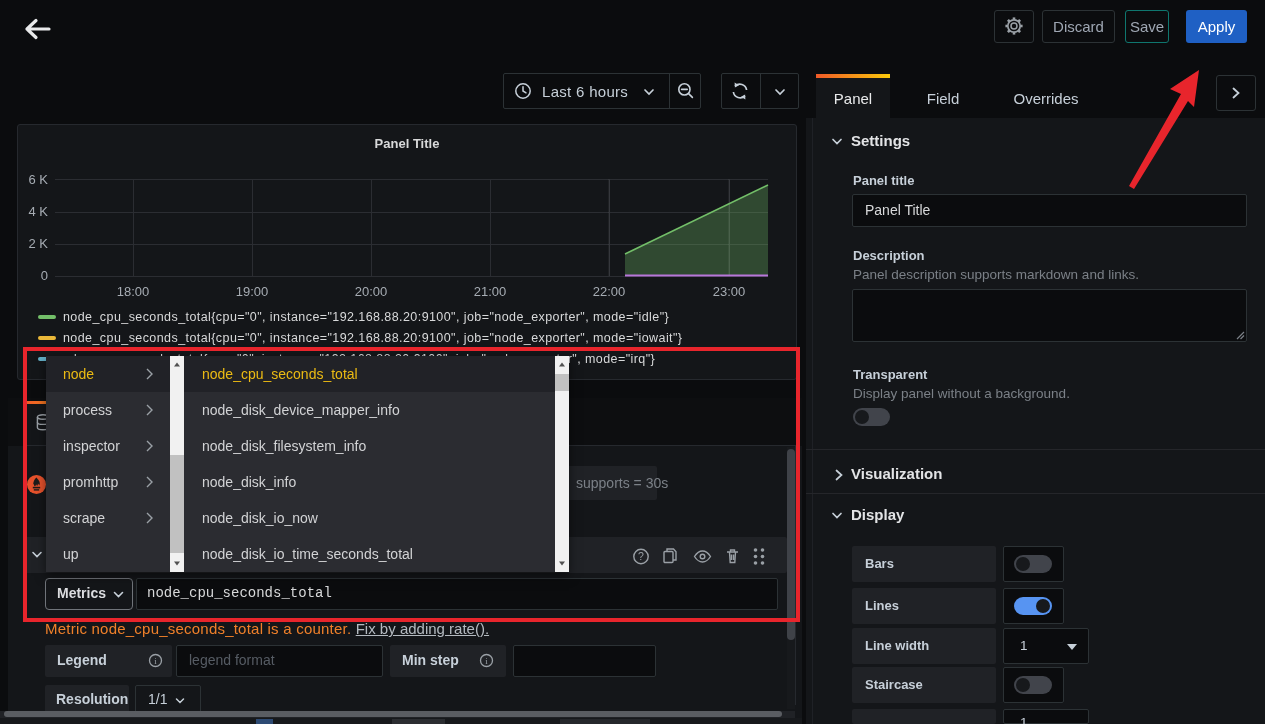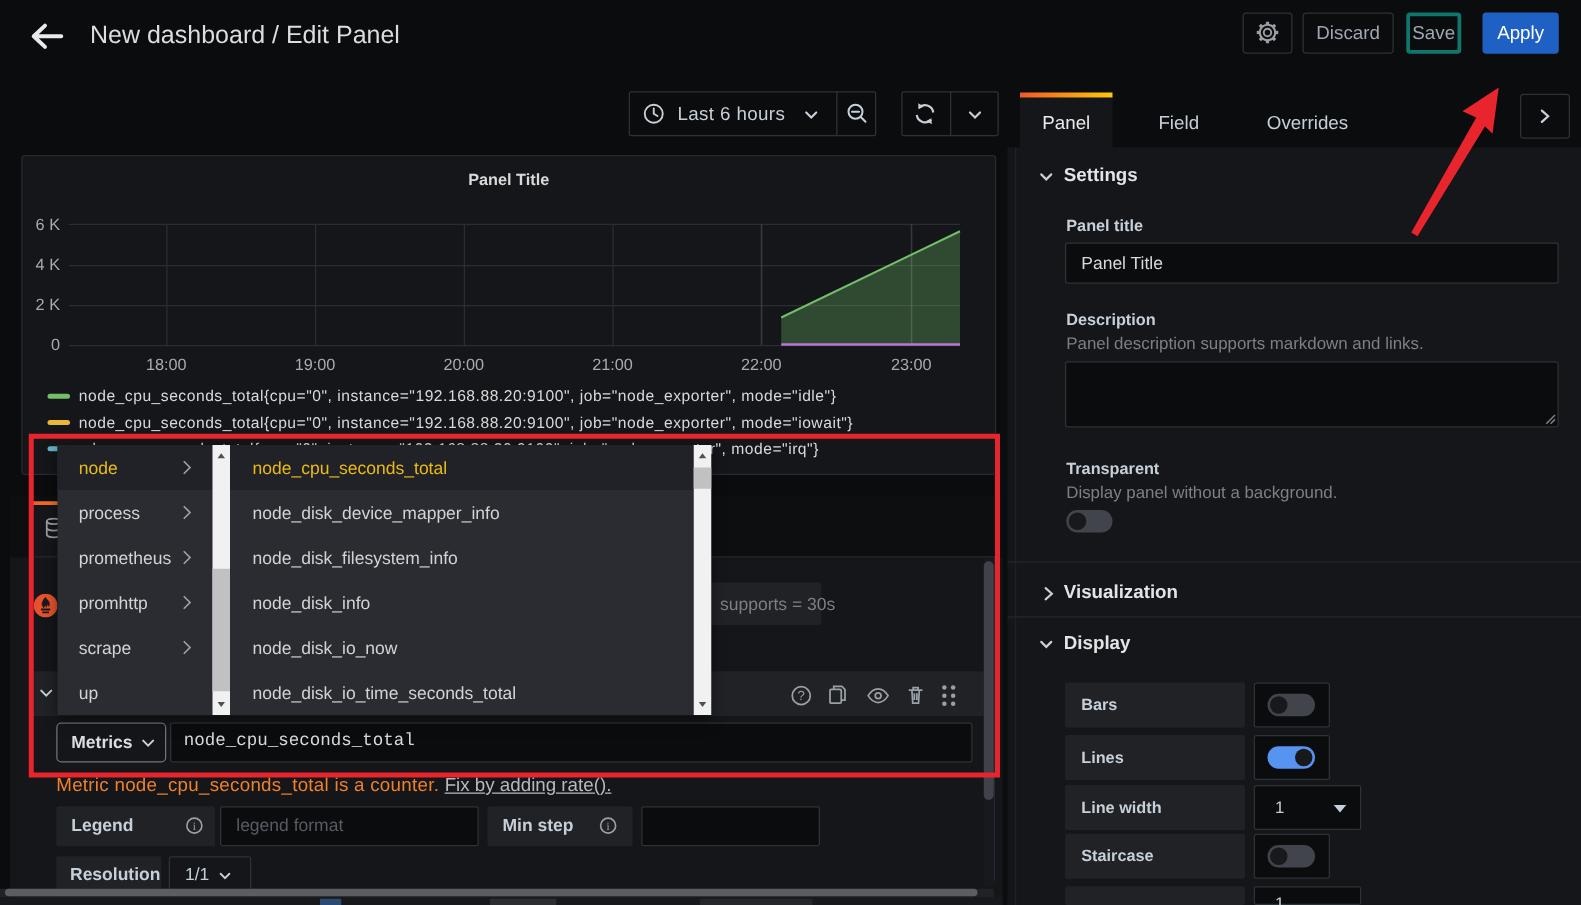--- a/index.html
+++ b/index.html
@@ -10,41 +10,40 @@
   .inp { background:#0b0c0e; border:1px solid #2c3235; border-radius:2px; }
 </style>
 </head>
 <body>
 <div class="abs" style="left:0;top:0;width:1265px;height:724px;">
 
   <div class="abs" style="left:0;top:0;width:1265px;height:56px;background:#0b0c0e;"></div>
   <svg class="abs" style="left:24px;top:17px;" width="28" height="24" viewBox="0 0 28 24">
     <path d="M3 12 H25 M3 12 L12 3.5 M3 12 L12 20.5" stroke="#e9eaeb" stroke-width="3.2" fill="none" stroke-linecap="round" stroke-linejoin="round"></path>
   </svg>
-  <div class="abs" style="left:72px;top:17px;font-size:20px;color:#dcdde0;">New dashboard / Edit Panel</div>
 
   <div class="abs" style="left:994px;top:10px;width:40px;height:33px;border:1px solid #2c3235;border-radius:3px;"></div>
   <svg class="abs" style="left:1004px;top:16px;" width="20" height="20" viewBox="0 0 20 20">
     <g fill="none" stroke="#9aa0a6">
       <circle cx="10" cy="10" r="3" stroke-width="1.5"></circle>
       <circle cx="10" cy="10" r="6.2" stroke-width="1.7"></circle>
       <g stroke-width="2.6">
         <line x1="10" y1="1.4" x2="10" y2="3.6"></line>
           <line x1="10" y1="16.4" x2="10" y2="18.6"></line>
         <line x1="1.4" y1="10" x2="3.6" y2="10"></line>
           <line x1="16.4" y1="10" x2="18.6" y2="10"></line>
         <line x1="3.9" y1="3.9" x2="5.5" y2="5.5"></line>
           <line x1="14.5" y1="14.5" x2="16.1" y2="16.1"></line>
         <line x1="16.1" y1="3.9" x2="14.5" y2="5.5"></line>
           <line x1="5.5" y1="14.5" x2="3.9" y2="16.1"></line>
       </g>
     </g>
   </svg>
   <div class="abs" style="left:1042px;top:10px;width:73px;height:33px;border:1px solid #2c3235;border-radius:3px;color:#9fa7b3;font-size:15px;font-weight:500;display:flex;align-items:center;justify-content:center;">Discard</div>
-  <div class="abs" style="left:1125px;top:10px;width:44px;height:33px;border:3px solid #0f766e;border-radius:3px;color:#9fa7b3;font-size:15px;font-weight:500;display:flex;align-items:center;justify-content:center;">Save</div>
+  <div class="abs" style="left:1125px;top:10px;width:44px;height:33px;border:1px solid #0f766e;border-radius:3px;color:#9fa7b3;font-size:15px;font-weight:500;display:flex;align-items:center;justify-content:center;">Save</div>
   <div class="abs" style="left:1186px;top:10px;width:61px;height:33px;background:#1f60c4;border-radius:3px;color:#ffffff;font-size:15px;font-weight:500;display:flex;align-items:center;justify-content:center;">Apply</div>
 
   <div class="abs" style="left:503px;top:73px;width:198px;height:36px;border:1px solid #2c3235;border-radius:2px;"></div>
   <div class="abs" style="left:669px;top:73px;width:0;height:36px;border-left:1px solid #2c3235;"></div>
   <svg class="abs" style="left:514px;top:82px;" width="18" height="18" viewBox="0 0 18 18">
     <circle cx="9" cy="9" r="7.2" fill="none" stroke="#c7d0d9" stroke-width="1.5"></circle>
     <path d="M9 4.8 V9 L12 10.8" fill="none" stroke="#c7d0d9" stroke-width="1.5" stroke-linecap="round"></path>
   </svg>
   <div class="abs" style="left:542px;top:83px;font-size:15px;font-weight:500;letter-spacing:0.3px;color:#c7d0d9;">Last 6 hours</div>
   <svg class="abs" style="left:642px;top:86px;" width="14" height="12" viewBox="0 0 14 12">
@@ -288,21 +287,21 @@
     <path d="M9.5 2.5 C10.5 4.5 12.8 5.5 12.8 8.2 C12.8 9.6 12 10.5 12 10.5 C12 10.5 11.8 9.3 10.9 8.6 C11.2 10 10 11.2 10 11.2 C10 11.2 9.8 10 9 9.2 C9.2 10.4 8 11.4 8 11.4 C8 11.4 6.5 10.2 6.7 8.4 C5.9 9.1 5.9 10.5 5.9 10.5 C5.9 10.5 6.2 4.9 9.5 2.5 Z" fill="#1b1b1b"></path>
     <rect x="5.8" y="11.8" width="7.4" height="1.6" fill="#1b1b1b"></rect>
     <rect x="6.8" y="14.2" width="5.4" height="1.4" fill="#1b1b1b"></rect>
   </svg>
 
   <div class="abs" style="left:46px;top:356px;width:523px;height:216px;background:#2b2c31;box-shadow:0 4px 10px rgba(0,0,0,0.5);"></div>
   <div class="abs" style="left:46px;top:356px;width:124px;height:36px;background:#212227;"></div>
   <div class="abs" style="left:184px;top:356px;width:371px;height:36px;background:#212227;"></div>
   <div class="abs" style="left:63px;top:366px;font-size:14px;color:#ecbb13;">node</div>
   <div class="abs" style="left:63px;top:402px;font-size:14px;color:#d2d3d5;">process</div>
-  <div class="abs" style="left:63px;top:438px;font-size:14px;color:#d2d3d5;">prometheus</div>
+  <div class="abs" style="left:63px;top:438px;font-size:14px;color:#d2d3d5;">inspector</div>
   <div class="abs" style="left:63px;top:474px;font-size:14px;color:#d2d3d5;">promhttp</div>
   <div class="abs" style="left:63px;top:510px;font-size:14px;color:#d2d3d5;">scrape</div>
   <div class="abs" style="left:63px;top:546px;font-size:14px;color:#d2d3d5;">up</div>
   <svg class="abs" style="left:142px;top:360px;" width="16" height="210" viewBox="0 0 16 210">
     <g stroke="#9aa0a6" stroke-width="1.4" fill="none">
       <path d="M5 9 L10 14 L5 19"></path>
       <path d="M5 45 L10 50 L5 55"></path>
       <path d="M5 81 L10 86 L5 91"></path>
       <path d="M5 117 L10 122 L5 127"></path>
       <path d="M5 153 L10 158 L5 163"></path>

